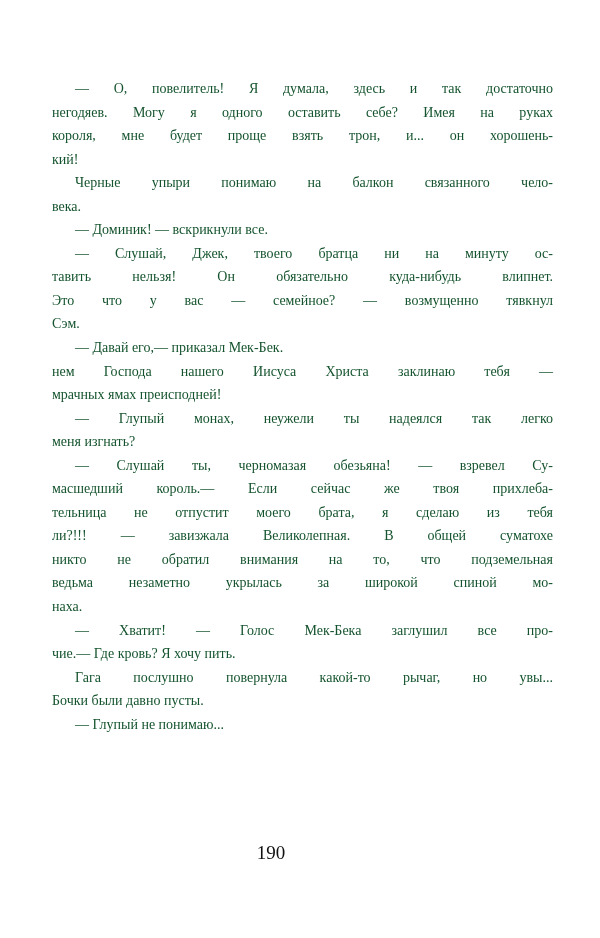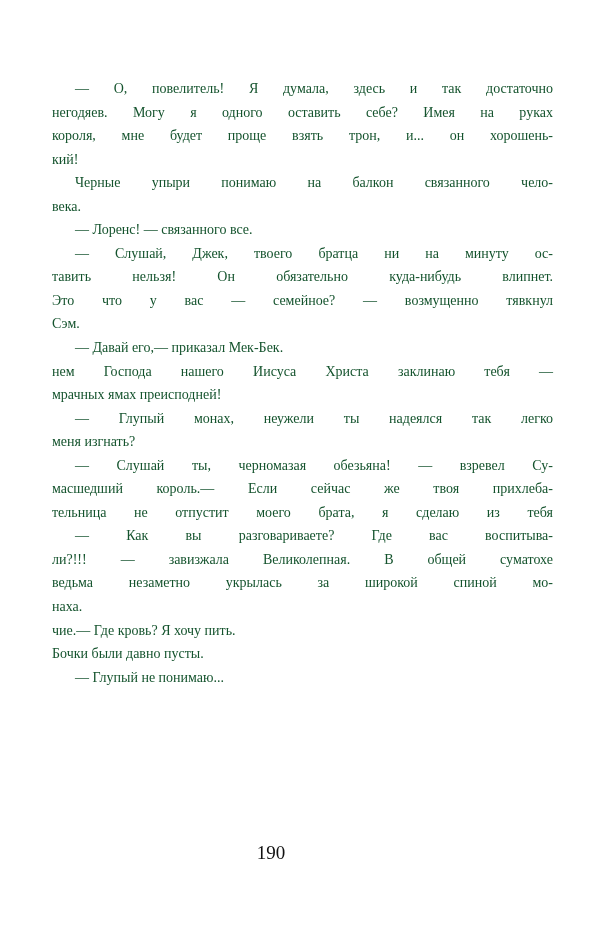--- a/index.html
+++ b/index.html
@@ -37,35 +37,37 @@
 </head>
 <body>
 
 <div class="page">
   <span class="line indent">— О, повелитель! Я думала, здесь и так достаточно</span>
   <span class="line">негодяев. Могу я одного оставить себе? Имея на руках</span>
   <span class="line">короля, мне будет проще взять трон, и... он хорошень-</span>
   <span class="line last">кий!</span>
   <span class="line indent">Черные упыри понимаю на балкон связанного чело-</span>
   <span class="line last">века.</span>
-  <span class="line indent last">— Лоренс! — связанного все.</span>
+  <span class="line indent last">— Доминик! — вскрикнули все.</span>
   <span class="line indent">— Слушай, Джек, твоего братца ни на минуту ос-</span>
   <span class="line">тавить нельзя! Он обязательно куда-нибудь влипнет.</span>
   <span class="line">Это что у вас — семейное? — возмущенно тявкнул</span>
   <span class="line last">Сэм.</span>
   <span class="line indent last">— Давай его,— приказал Мек-Бек.</span>
   <span class="line">нем Господа нашего Иисуса Христа заклинаю тебя —</span>
   <span class="line last">мрачных ямах преисподней!</span>
   <span class="line indent">— Глупый монах, неужели ты надеялся так легко</span>
   <span class="line last">меня изгнать?</span>
   <span class="line indent">— Слушай ты, черномазая обезьяна! — взревел Су-</span>
   <span class="line">масшедший король.— Если сейчас же твоя прихлеба-</span>
   <span class="line">тельница не отпустит моего брата, я сделаю из тебя</span>
-  <span class="line indent">— Как вы разговариваете? Где вас воспитыва-</span>
   <span class="line">ли?!!! — завизжала Великолепная. В общей суматохе</span>
+  <span class="line">никто не обратил внимания на то, что подземельная</span>
   <span class="line">ведьма незаметно укрылась за широкой спиной мо-</span>
   <span class="line last">наха.</span>
+  <span class="line indent">— Хватит! — Голос Мек-Бека заглушил все про-</span>
   <span class="line last">чие.— Где кровь? Я хочу пить.</span>
+  <span class="line indent">Гага послушно повернула какой-то рычаг, но увы...</span>
   <span class="line last">Бочки были давно пусты.</span>
   <span class="line indent last">— Глупый не понимаю...</span>
 </div>
 
 <div class="page-number">190</div>
 
 </body></html>

